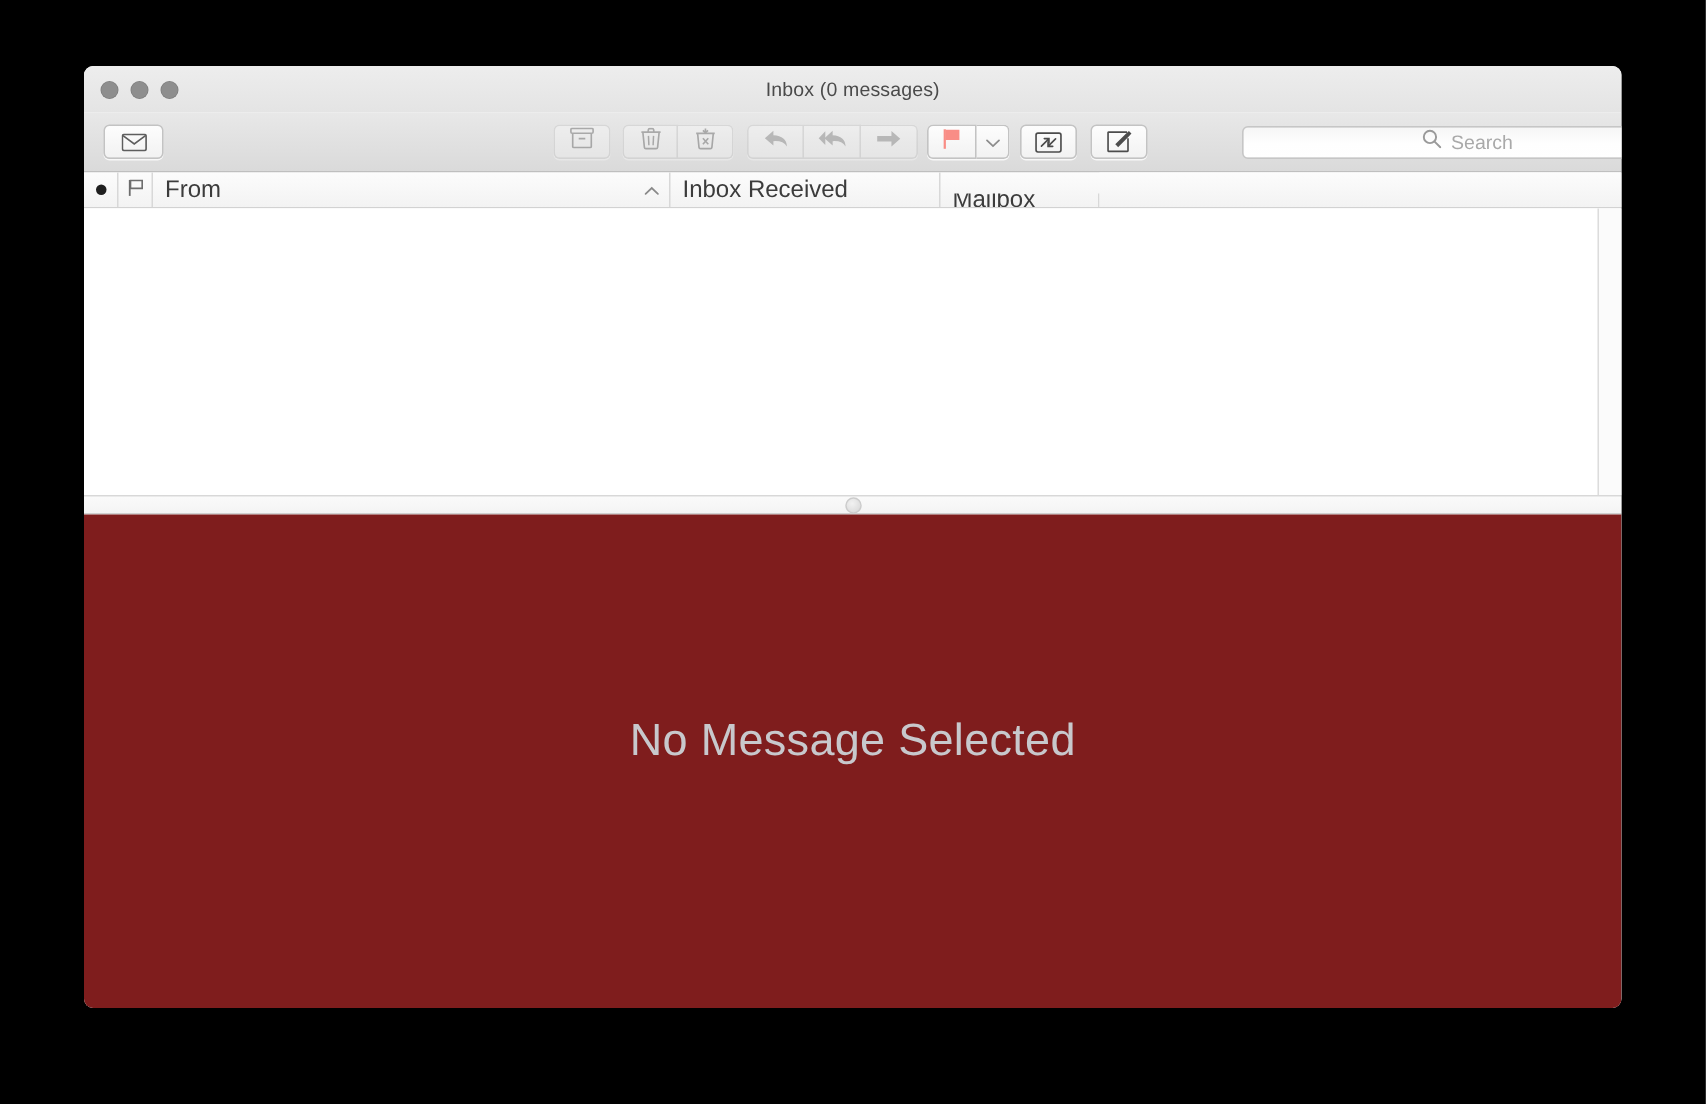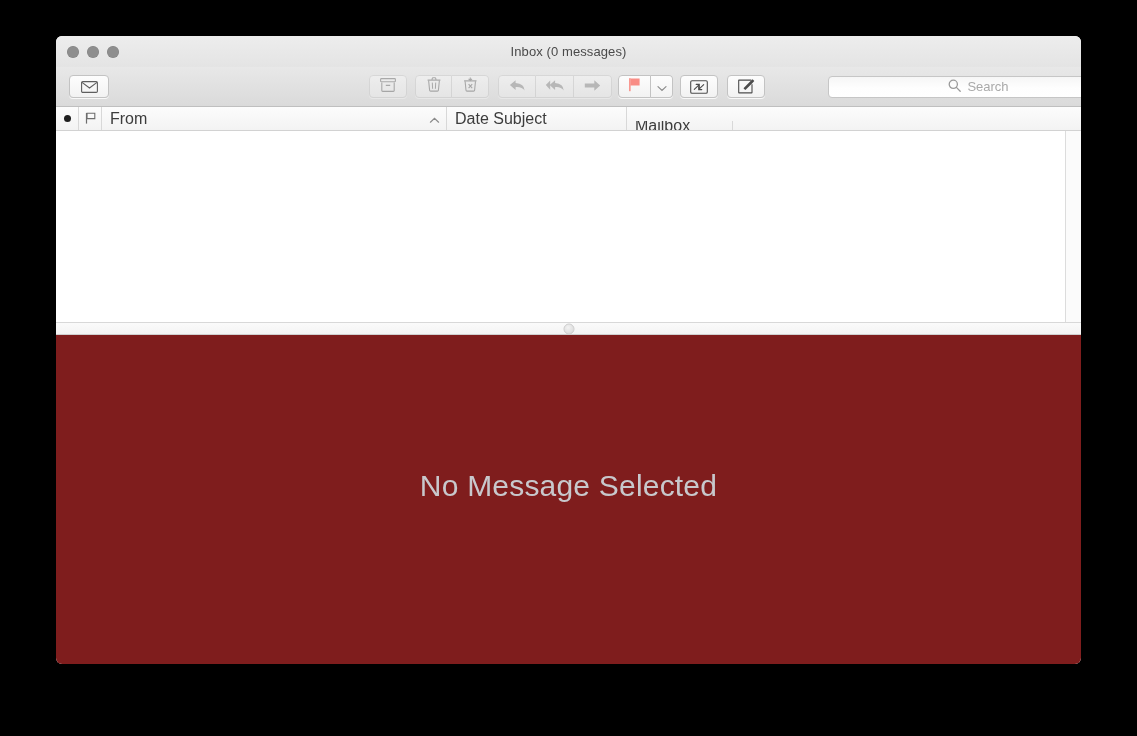--- a/index.html
+++ b/index.html
@@ -17,21 +17,21 @@
     position: relative;
     width: 1137px;
     height: 736px;
     background: #000000;
   }
 
   
   #mail-window {
     position: absolute;
     left: 56px;
-    top: 36px;
+    top: 44px;
     width: 1025px;
     height: 628px;
     border-radius: 6px;
     overflow: hidden;
     background: #ffffff;
     box-shadow: 0 8px 26px rgba(0,0,0,0.55);
     display: flex;
     flex-direction: column;
   }
 
@@ -451,21 +451,21 @@
       </div>
       <div class="col col-from">
         <span class="label">From</span>
         <span class="sort-arrow">
           <svg width="11" height="7" viewBox="0 0 11 7">
             <path d="M1.4 5.2 L5.5 1.4 L9.6 5.2" fill="none" stroke="#8a8a8a" stroke-width="1.2" stroke-linecap="round"></path>
           </svg>
         </span>
       </div>
       <div class="col col-date">
-        <span class="label">Date Subject</span>
+        <span class="label">Inbox Received</span>
       </div>
       <div class="col col-mailbox">
         <span class="label">Mailbox</span>
       </div>
       <div class="col col-tail"></div>
     </div>
 
     <div class="message-list">
       <div class="list-body"></div>
       <div class="list-scrollbar"></div>

